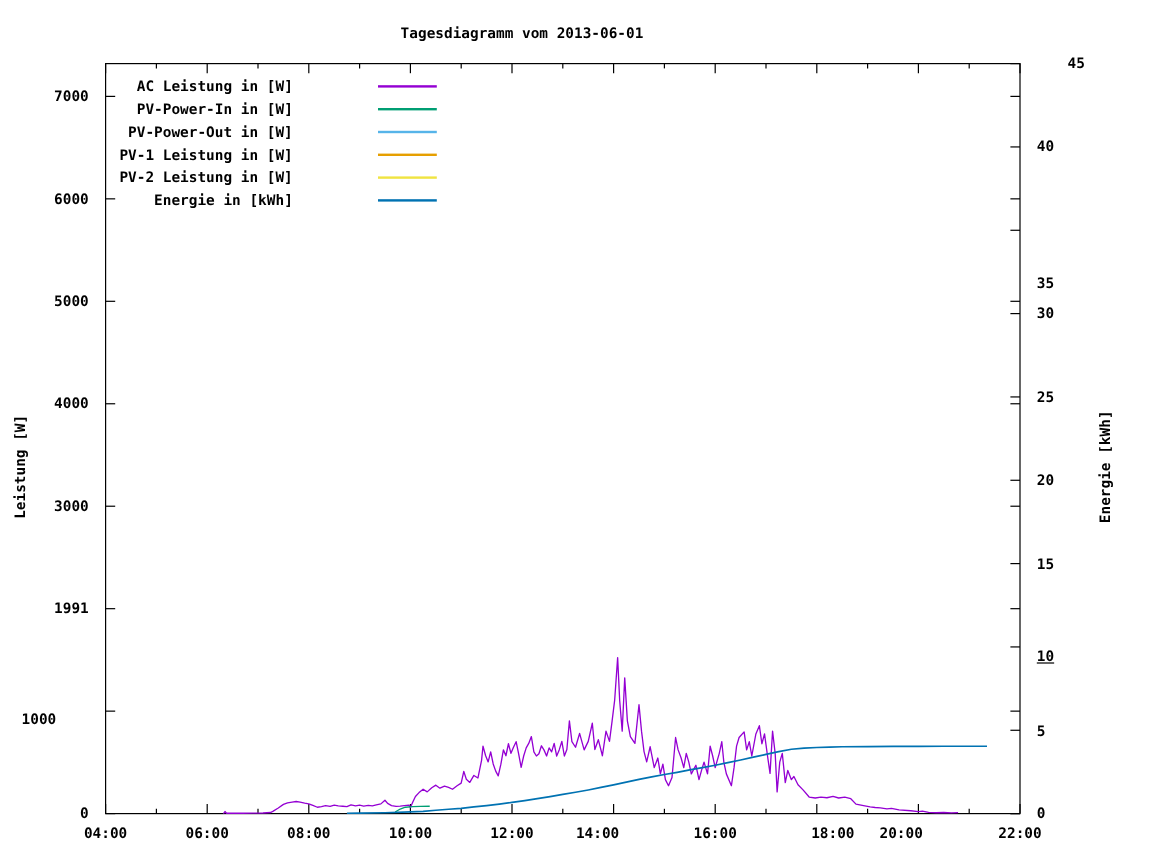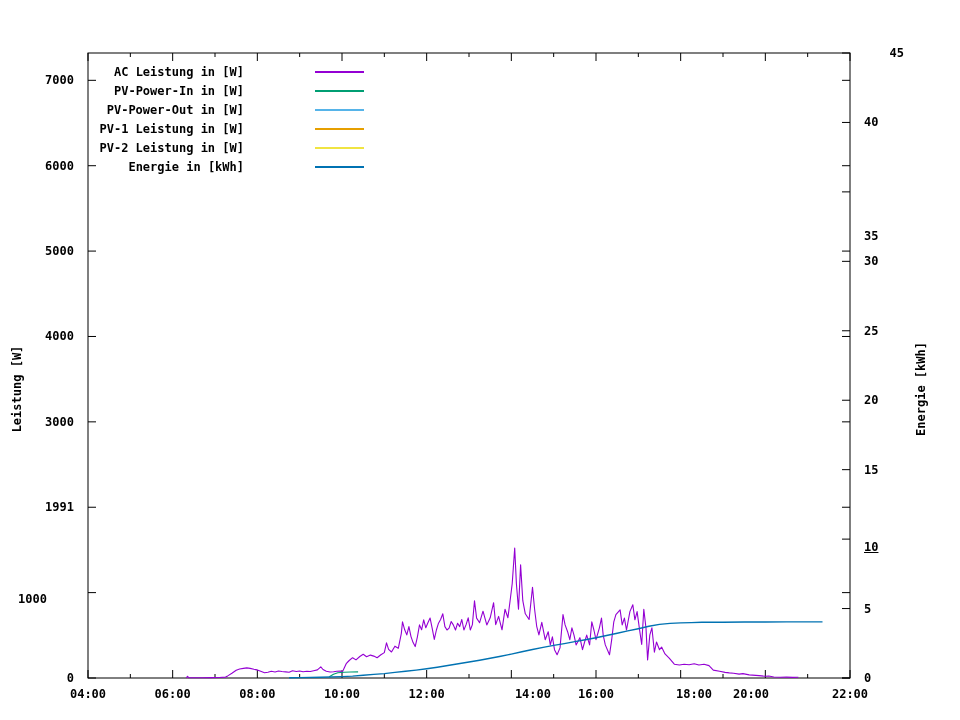--- a/index.html
+++ b/index.html
@@ -13,20 +13,21 @@
   #y1-title{left:17px;top:389px;transform:translate(-50%,-50%) rotate(-90deg);}
   #y2-title{left:921px;top:389px;transform:translate(-50%,-50%) rotate(-90deg);}
   .legend-label{position:absolute;left:60px;width:184px;text-align:right;
                 font-size:12px;font-weight:bold;line-height:16px;}
   .legend-sample{position:absolute;left:315px;width:49px;height:2px;}
 </style>
 </head>
 <body>
 
 <div id="stage">
+  <div id="chart-title">Tagesdiagramm vom 2013-06-01</div>
 
   <svg id="svg-plot" width="960" height="720" viewBox="0 0 960 720">
       <rect x="88" y="53" width="762" height="625" fill="none" stroke="#000000" stroke-width="1"></rect>
       <line x1="88" y1="678" x2="88" y2="670" stroke="#000000" stroke-width="1"></line>
       <line x1="88" y1="53" x2="88" y2="61" stroke="#000000" stroke-width="1"></line>
       <line x1="172.66666666666669" y1="678" x2="172.66666666666669" y2="670" stroke="#000000" stroke-width="1"></line>
       <line x1="172.66666666666669" y1="53" x2="172.66666666666669" y2="61" stroke="#000000" stroke-width="1"></line>
       <line x1="257.33333333333337" y1="678" x2="257.33333333333337" y2="670" stroke="#000000" stroke-width="1"></line>
       <line x1="257.33333333333337" y1="53" x2="257.33333333333337" y2="61" stroke="#000000" stroke-width="1"></line>
       <line x1="342" y1="678" x2="342" y2="670" stroke="#000000" stroke-width="1"></line>
@@ -91,21 +92,21 @@
       <polyline points="329.3,676.7 333.5,674.2 337.8,672.7 344.1,672.2 350.5,672.0 358.1,671.9" fill="none" stroke="#009e73" stroke-width="1.1" stroke-linejoin="round"></polyline>
       <polyline points="289.1,677.7 299.7,677.6 320.8,677.3 342.0,676.6 352.6,676.1 363.2,675.2 373.8,674.4 384.3,673.6 394.9,672.4 405.5,671.3 416.1,670.1 426.7,668.7 437.3,667.2 447.8,665.5 458.4,663.8 469.0,662.0 479.6,660.2 490.2,658.3 500.8,656.2 511.3,654.1 521.9,651.8 532.5,649.5 543.1,647.4 553.7,645.4 564.3,643.6 574.8,641.6 585.4,639.7 596.0,637.7 606.6,635.5 617.2,633.3 627.8,630.9 638.3,628.7 648.9,626.3 659.5,624.4 670.1,623.4 680.7,622.9 691.3,622.6 701.8,622.3 723.0,622.2 744.2,622.0 765.3,622.0 786.5,621.9 807.7,621.9 822.5,621.9" fill="none" stroke="#0072b2" stroke-width="1.4" stroke-linejoin="round"></polyline>
     </svg>
 
   <div id="labels">
       <div class="axis-text" style="left: 58px; top: 686px; width: 60px; text-align: center;">04:00</div>
       <div class="axis-text" style="left: 142.667px; top: 686px; width: 60px; text-align: center;">06:00</div>
       <div class="axis-text" style="left: 227.333px; top: 686px; width: 60px; text-align: center;">08:00</div>
       <div class="axis-text" style="left: 312px; top: 686px; width: 60px; text-align: center;">10:00</div>
       <div class="axis-text" style="left: 396.667px; top: 686px; width: 60px; text-align: center;">12:00</div>
-      <div class="axis-text" style="left: 491px; top: 686px; width: 60px; text-align: right;">14:00</div>
+      <div class="axis-text" style="left: 468px; top: 686px; width: 60px; text-align: center;">14:00</div>
       <div class="axis-text" style="left: 566px; top: 686px; width: 60px; text-align: center;">16:00</div>
       <div class="axis-text" style="left: 664px; top: 686px; width: 60px; text-align: center;">18:00</div>
       <div class="axis-text" style="left: 721px; top: 686px; width: 60px; text-align: center;">20:00</div>
       <div class="axis-text" style="left: 820px; top: 686px; width: 60px; text-align: center;">22:00</div>
       <div class="axis-text" style="left: 18px; top: 670px; width: 56px; text-align: right;">0</div>
       <div class="axis-text" style="left: 18px; top: 591px; width: 56px; text-align: left;">1000</div>
       <div class="axis-text" style="left: 18px; top: 499.235px; width: 56px; text-align: right;">1991</div>
       <div class="axis-text" style="left: 18px; top: 413.852px; width: 56px; text-align: right;">3000</div>
       <div class="axis-text" style="left: 18px; top: 328.47px; width: 56px; text-align: right;">4000</div>
       <div class="axis-text" style="left: 18px; top: 243.087px; width: 56px; text-align: right;">5000</div>

